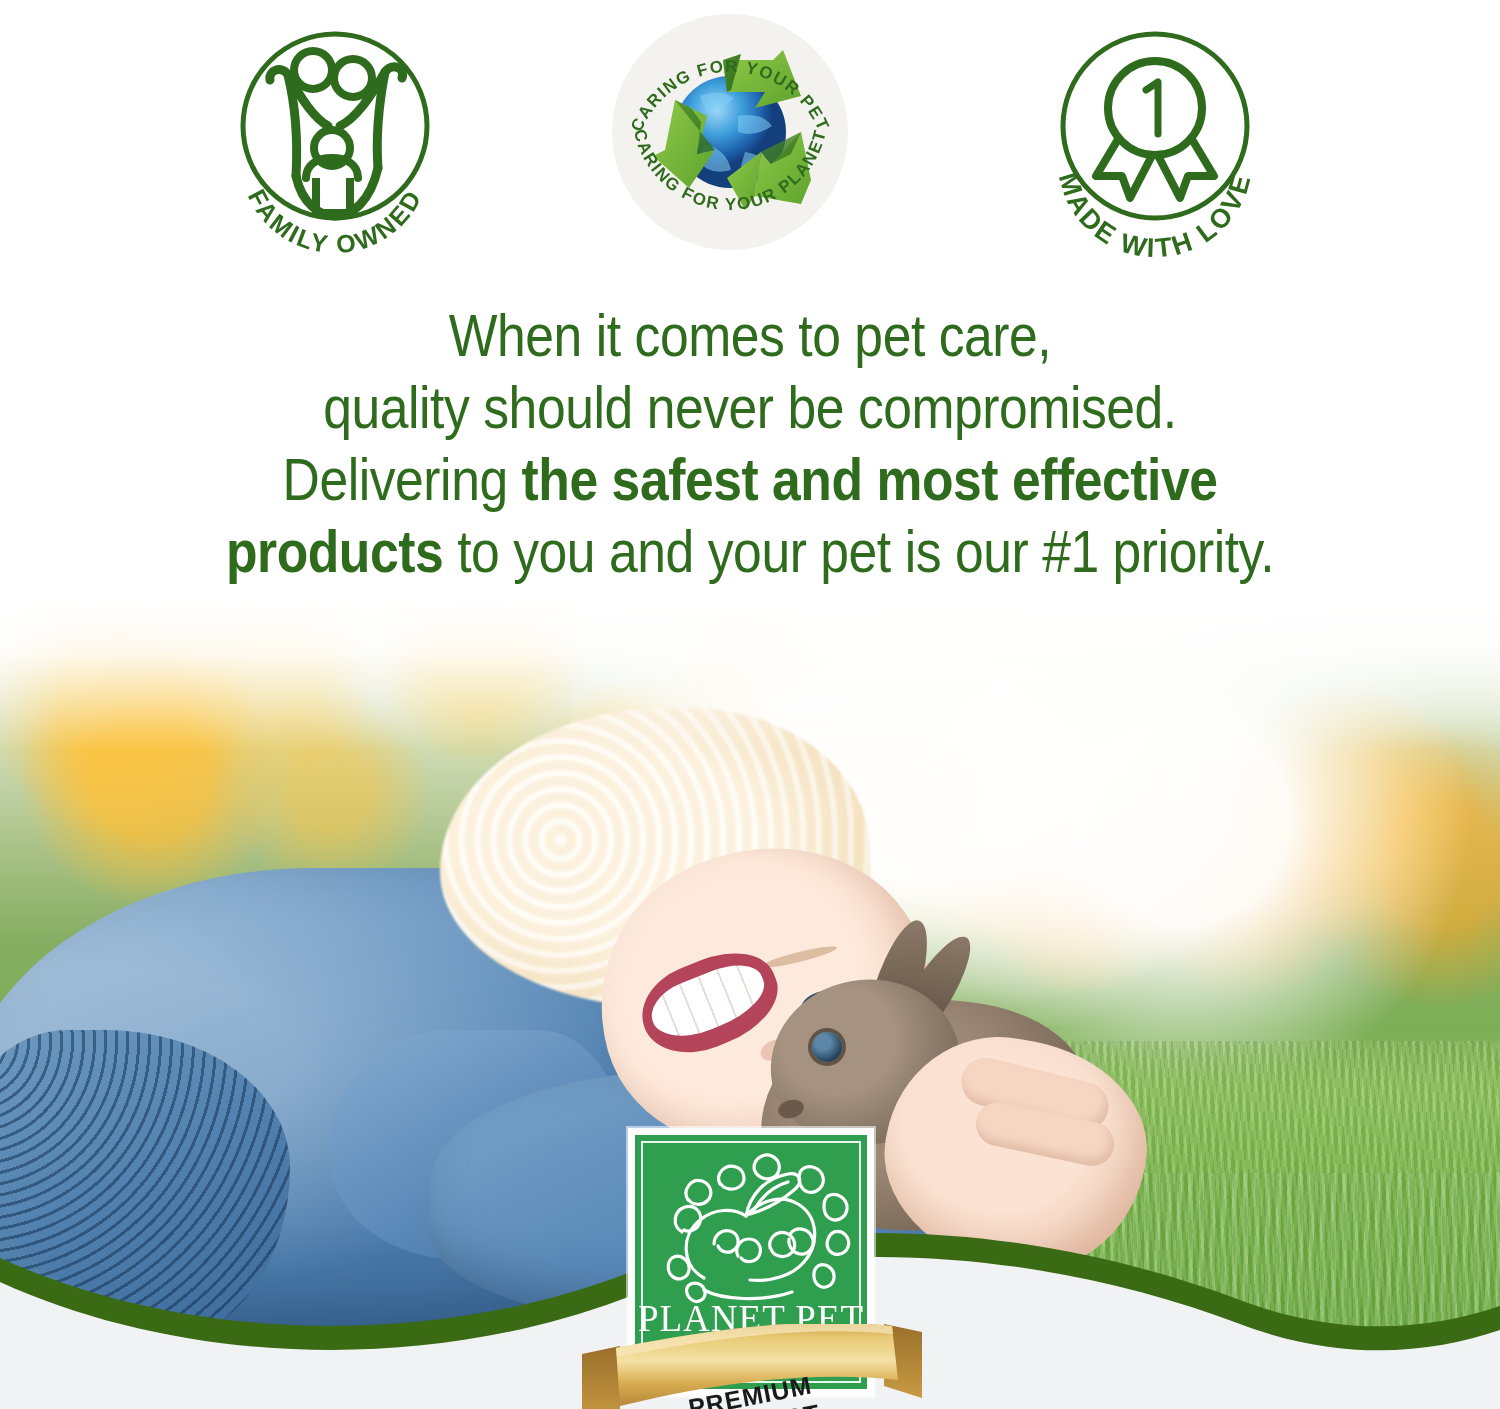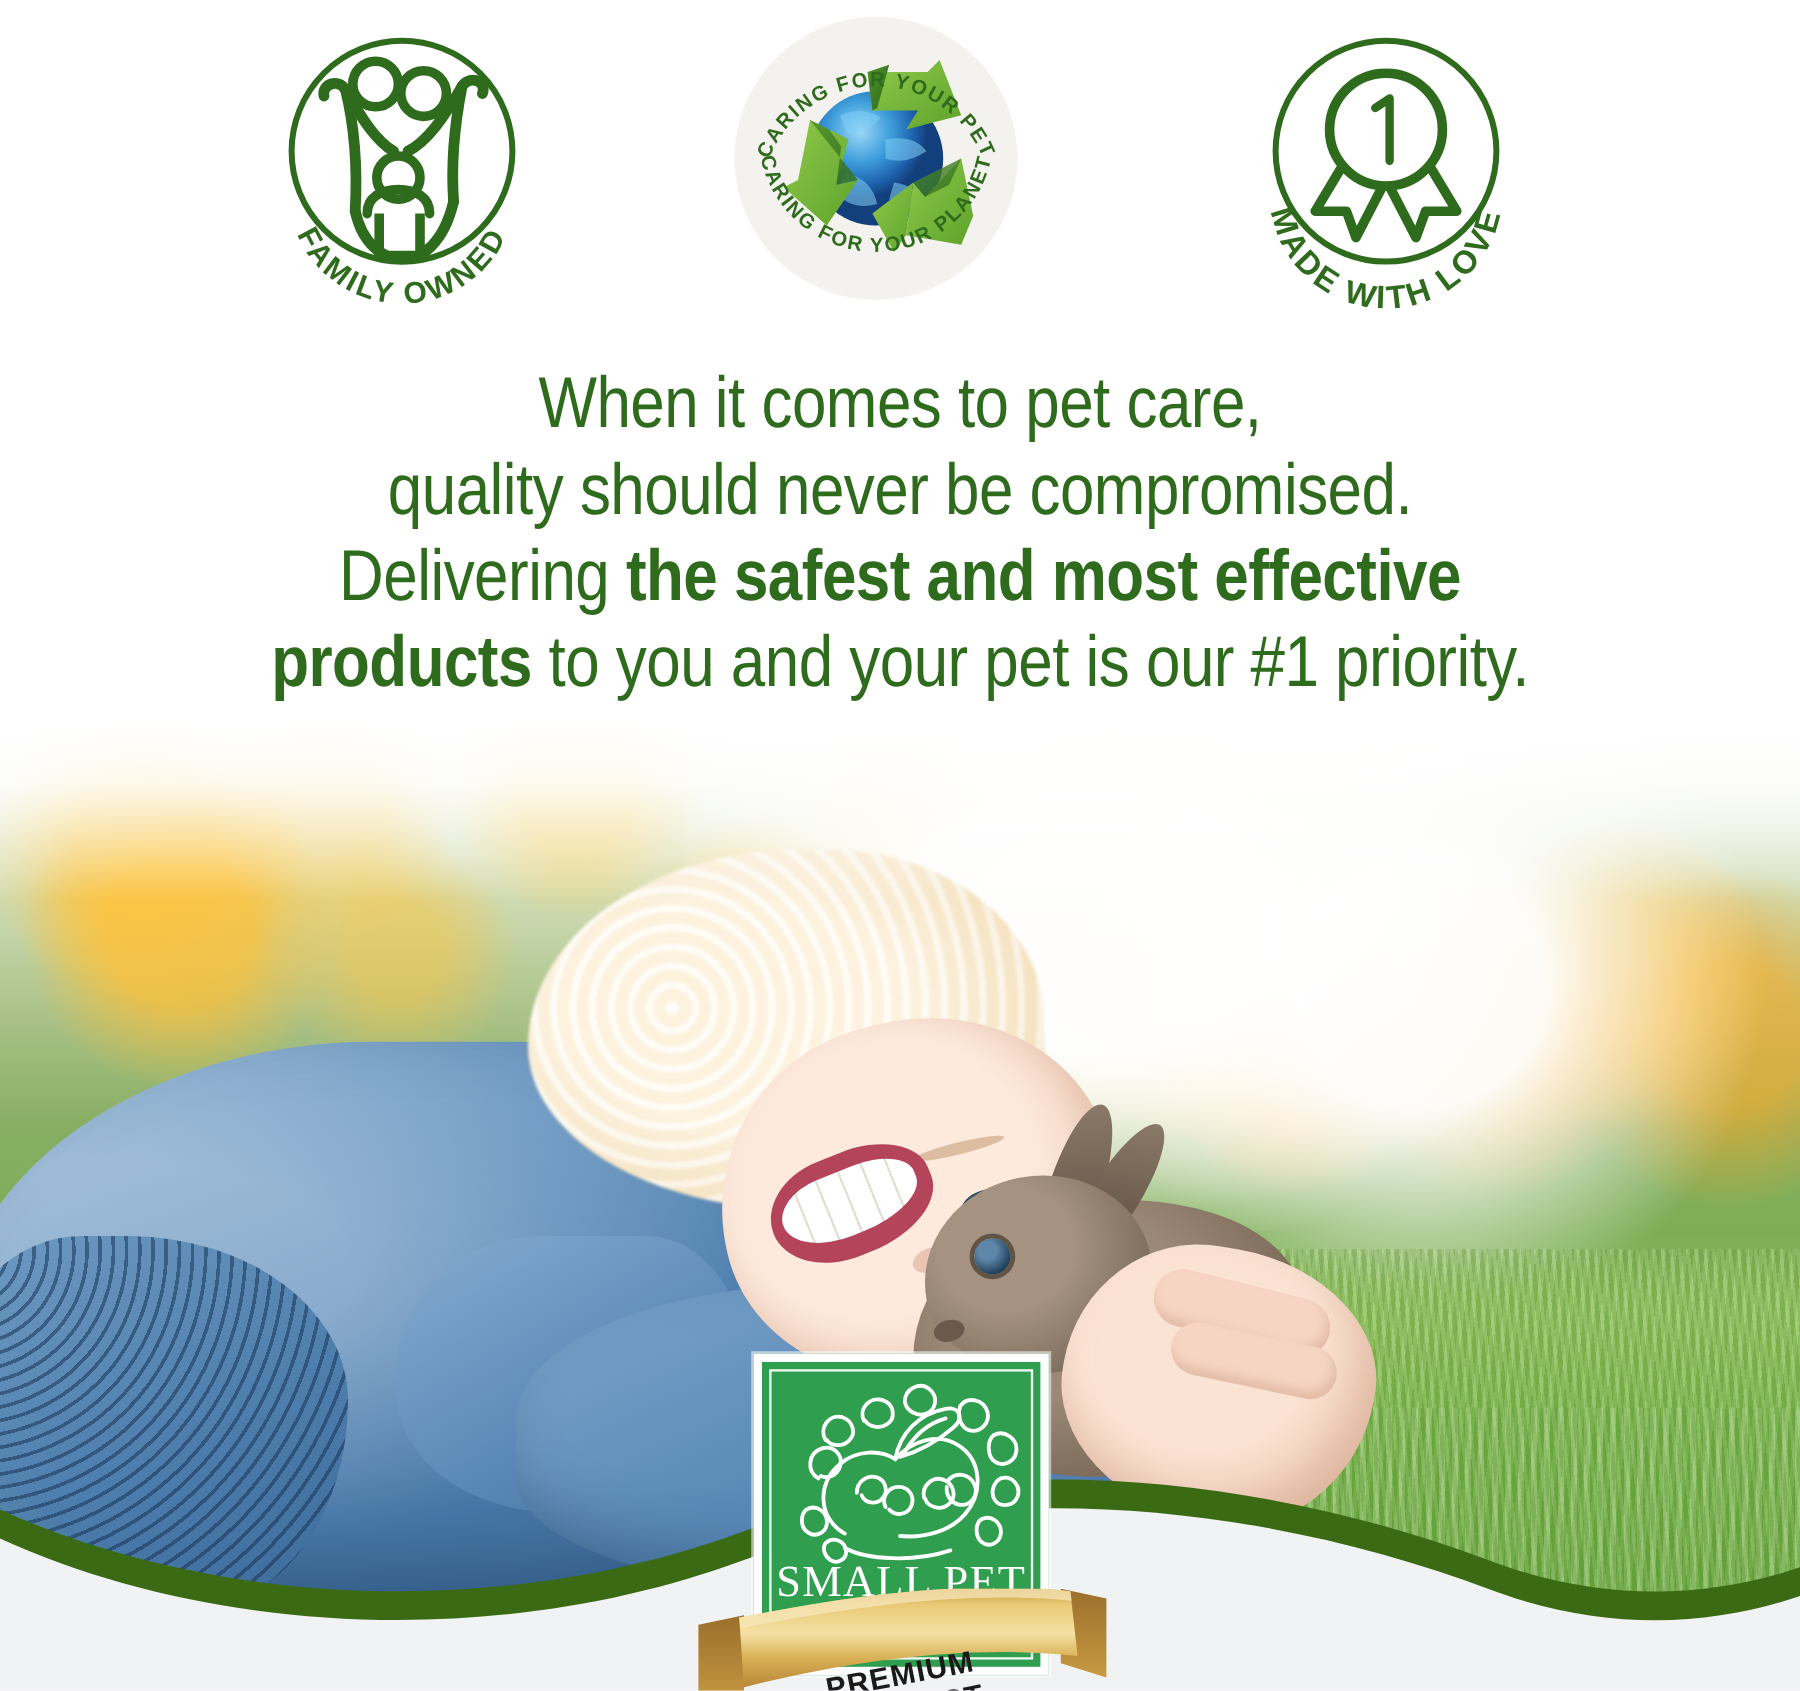--- a/index.html
+++ b/index.html
@@ -397,21 +397,21 @@
         <path d="M186 56 c9 -5 20 3 19 13 c-1 9 -11 14 -18 9 c-6 -4 -7 -17 -1 -22"></path>
         <path d="M192 92 c9 -3 17 6 14 15 c-3 8 -14 10 -19 3 c-4 -6 -1 -15 5 -18"></path>
         <path d="M176 126 c8 -4 17 3 16 12 c-1 8 -10 12 -16 7 c-5 -4 -6 -15 0 -19"></path>
         <path d="M30 118 c8 -5 18 2 17 12 c-1 8 -11 12 -17 6 c-5 -4 -5 -14 0 -18"></path>
         <path d="M46 146 c6 -6 16 -2 17 6 c1 7 -7 12 -13 8 c-5 -3 -7 -10 -4 -14"></path>
 
         <path d="M62 150 c18 10 58 12 88 2"></path>
       </g>
     </svg>
 
-    <div class="logo-txt" id="logo-line1">SMALL PET</div>
+    <div class="logo-txt" id="logo-line1">PLANET PET</div>
     <div class="logo-txt" id="logo-line2">
       <span>··</span><span>SELECT</span><span>··</span>
     </div>
 
     <div class="ribbon">
       <svg viewBox="0 0 352 112" preserveAspectRatio="none">
         <defs>
           <linearGradient id="gold" x1="0" y1="0" x2="0" y2="1">
             <stop offset="0%" stop-color="#c9993c"></stop>
             <stop offset="18%" stop-color="#e9ca77"></stop>

